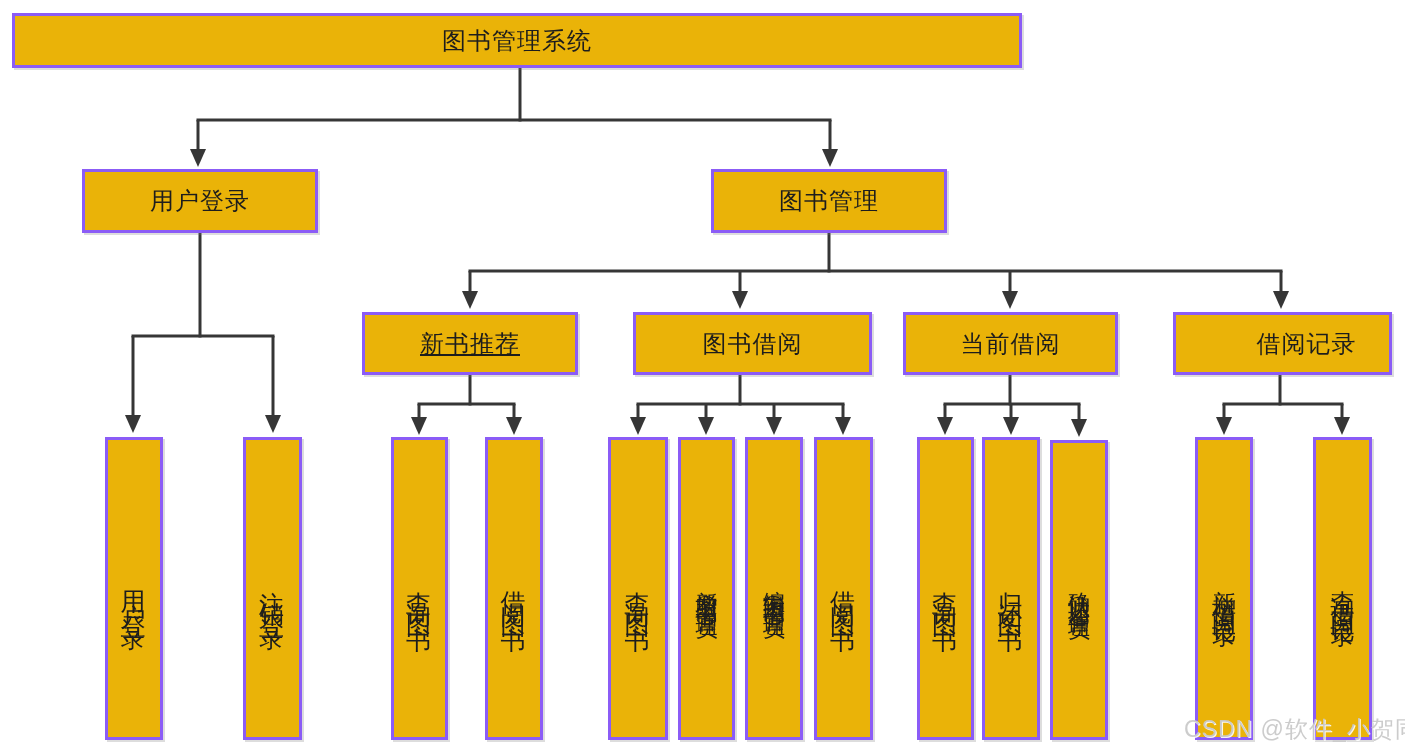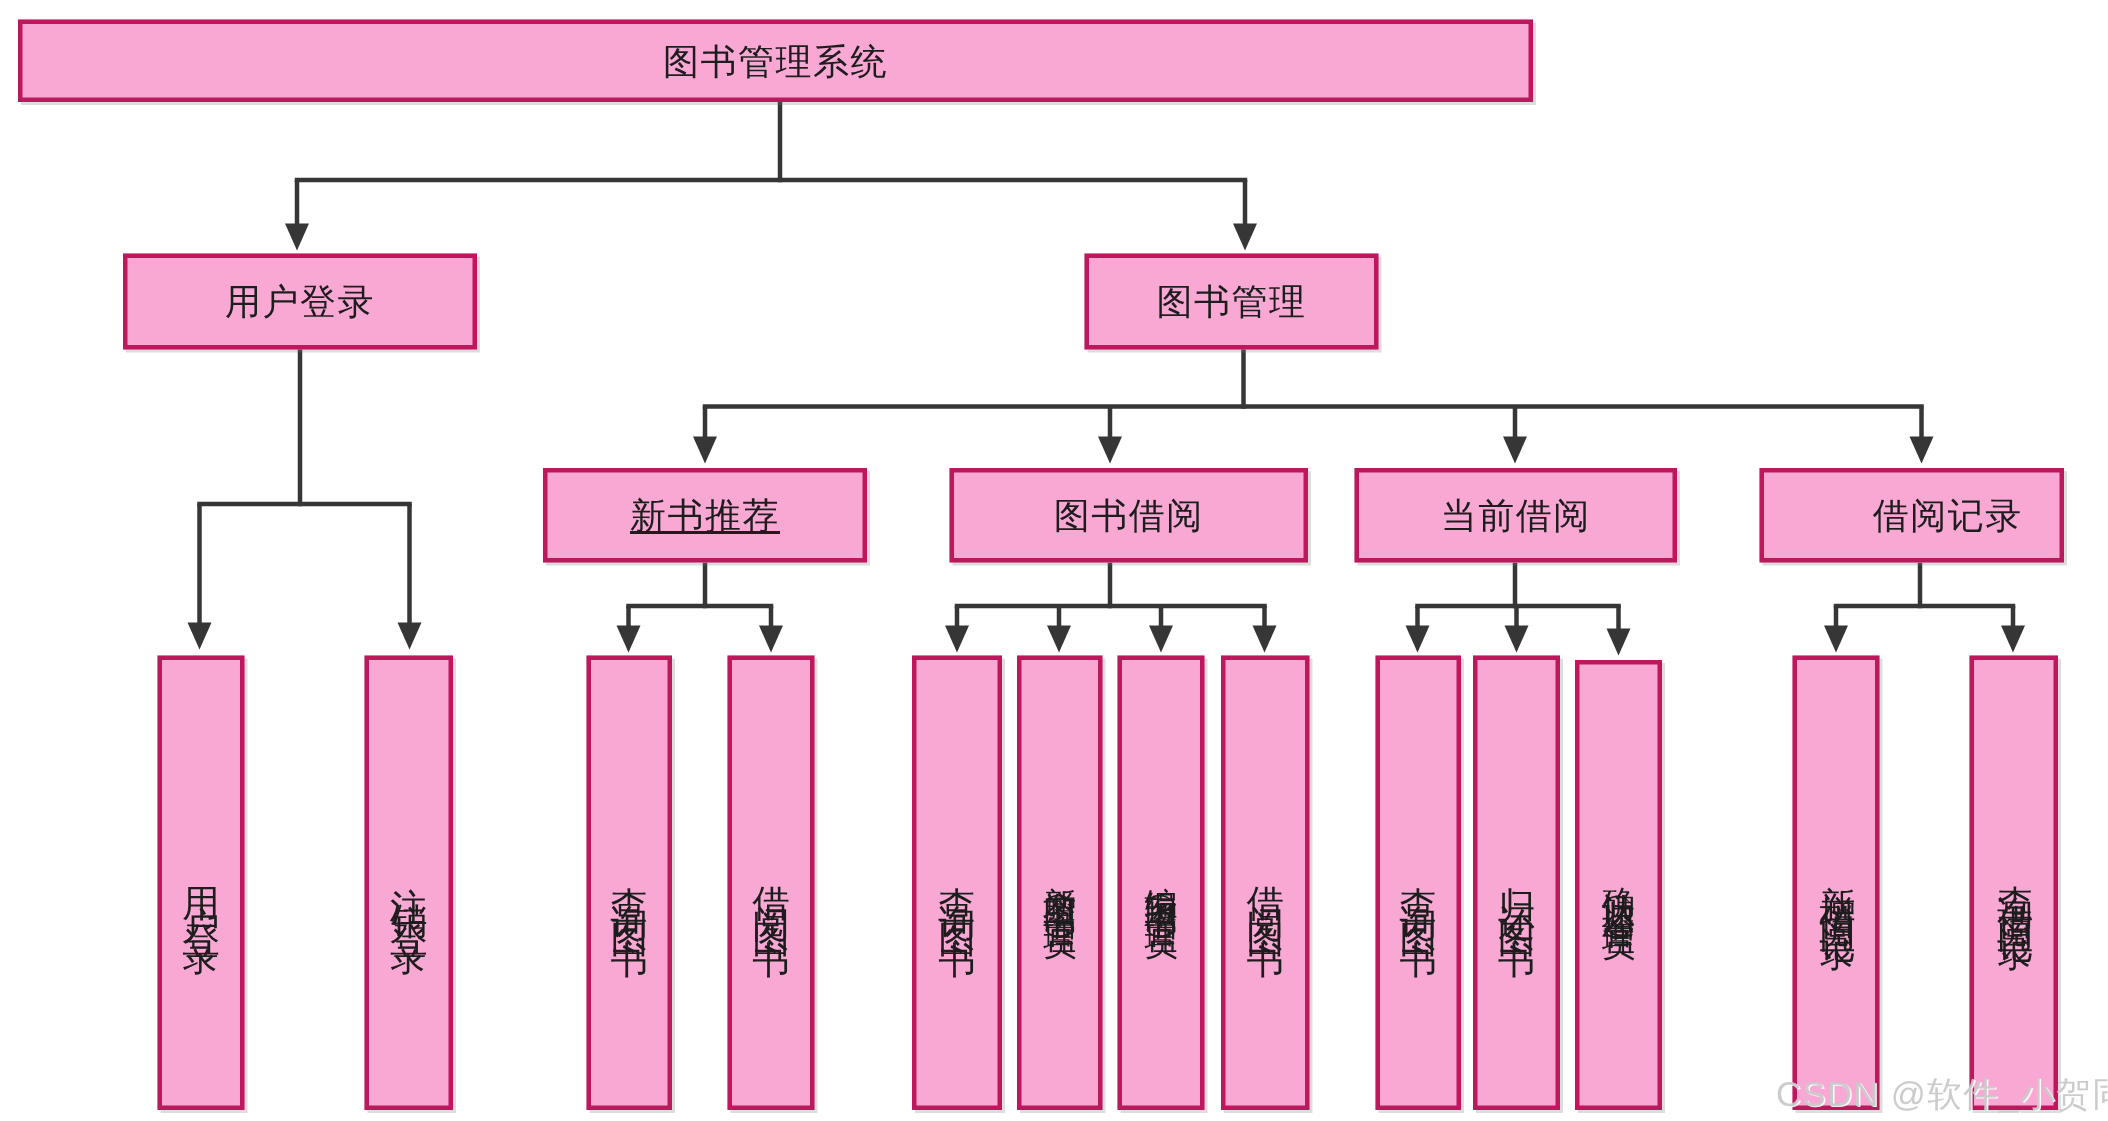--- a/index.html
+++ b/index.html
@@ -6,21 +6,21 @@
   body{
     width:1405px;height:747px;position:relative;overflow:hidden;
     background:#ffffff;
     font-family:"Liberation Sans", sans-serif;
   }
   #connectors{position:absolute;left:0;top:0;width:1405px;height:747px;z-index:0;}
   #connectors line{stroke:#363636;stroke-width:3;}
   #connectors polygon{fill:#363636;stroke:none;}
   .box{
     position:absolute;z-index:1;box-sizing:border-box;
-    background:#f9a8d4;border:3px solid #be185d;
+    background:#eab308;border:3px solid #8b5cf6;
     display:flex;align-items:center;justify-content:center;
     color:#1d1d1d;
     box-shadow:2px 2px 0 rgba(120,120,120,0.25);
     text-align:center;
   }
   .h-label{font-size:24px;letter-spacing:1px;white-space:nowrap;}
   .vbox{top:437px;height:303px;}
   .vlabel{
     writing-mode:vertical-rl;text-orientation:mixed;
     white-space:nowrap;color:#1d1d1d;
@@ -115,34 +115,34 @@
   </g>
 </svg>
 
 <div class="box" style="left:12px;top:13px;width:1010px;height:55px;">
   <span class="h-label">图书管理系统</span>
 </div>
 
 <div class="box" style="left:82px;top:169px;width:236px;height:64px;">
   <span class="h-label">用户登录</span>
 </div>
-<div class="box" style="left:711px;top:169px;width:196px;height:64px;margin-left:12px;">
+<div class="box" style="left:711px;top:169px;width:236px;height:64px;">
   <span class="h-label">图书管理</span>
 </div>
 
 <div class="box" style="left:362px;top:312px;width:216px;height:63px;text-decoration:underline;">
   <span class="h-label">新书推荐</span>
 </div>
 <div class="box" style="left:633px;top:312px;width:239px;height:63px;">
   <span class="h-label">图书借阅</span>
 </div>
 <div class="box" style="left:903px;top:312px;width:215px;height:63px;">
   <span class="h-label">当前借阅</span>
 </div>
-<div class="box" style="left:1173px;top:312px;width:203px;height:63px;padding-left:48px;">
+<div class="box" style="left:1173px;top:312px;width:219px;height:63px;padding-left:48px;">
   <span class="h-label">借阅记录</span>
 </div>
 
 <div class="box vbox" style="left:105px;width:58px;">
   <span class="vlabel v4">用户登录</span>
 </div>
 <div class="box vbox" style="left:243px;width:59px;">
   <span class="vlabel v4">注销登录</span>
 </div>
 

